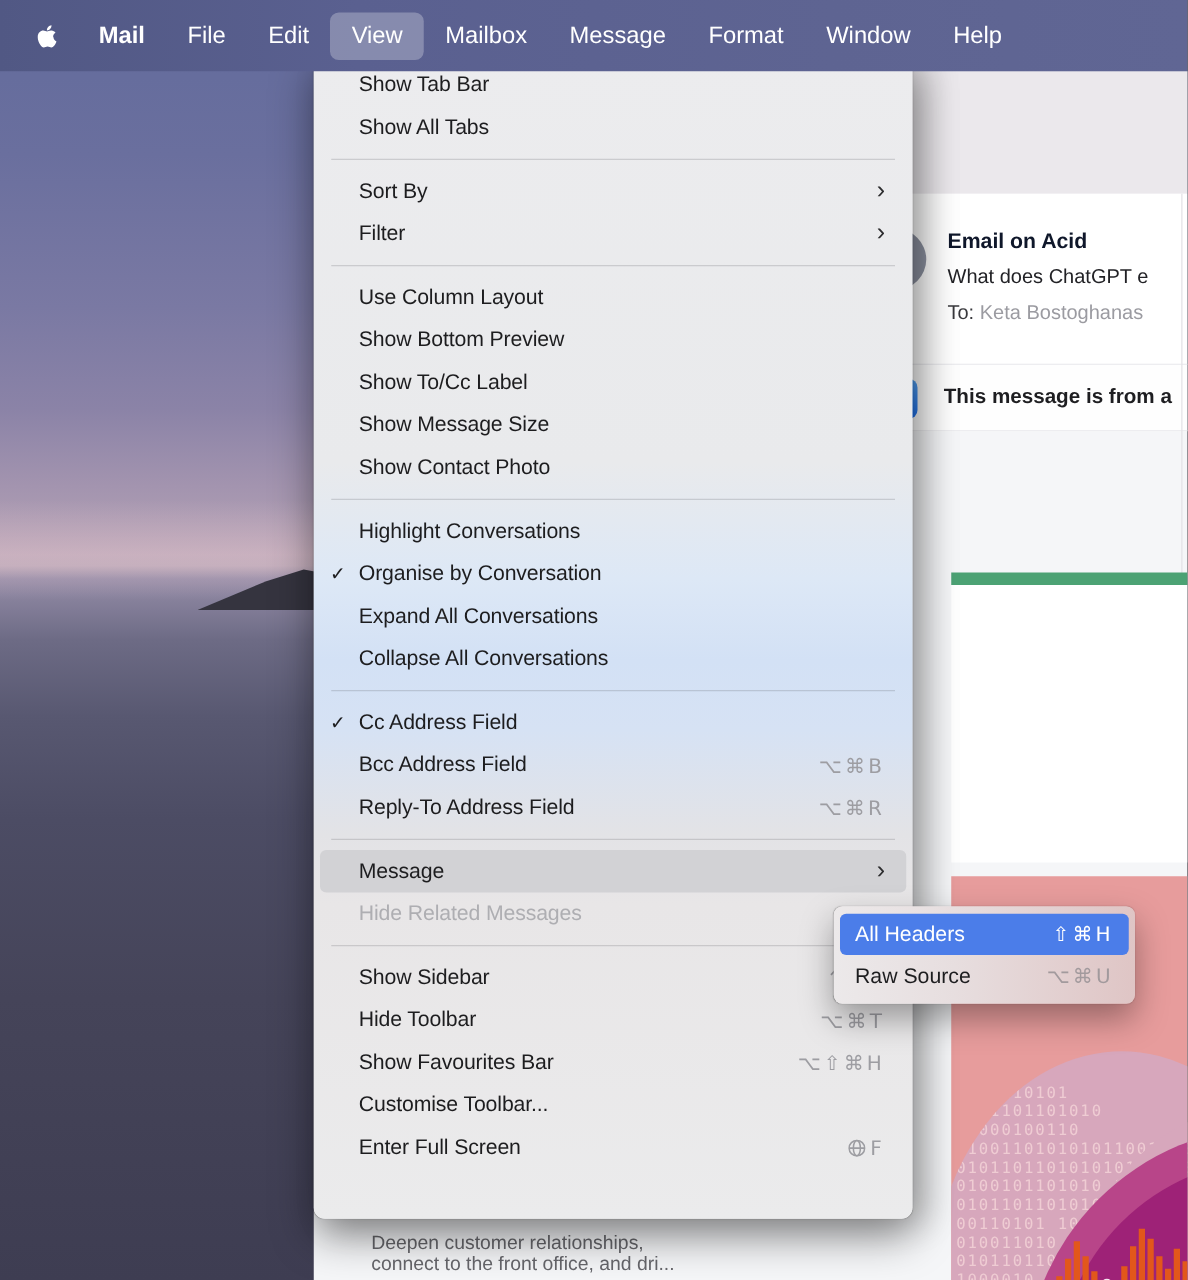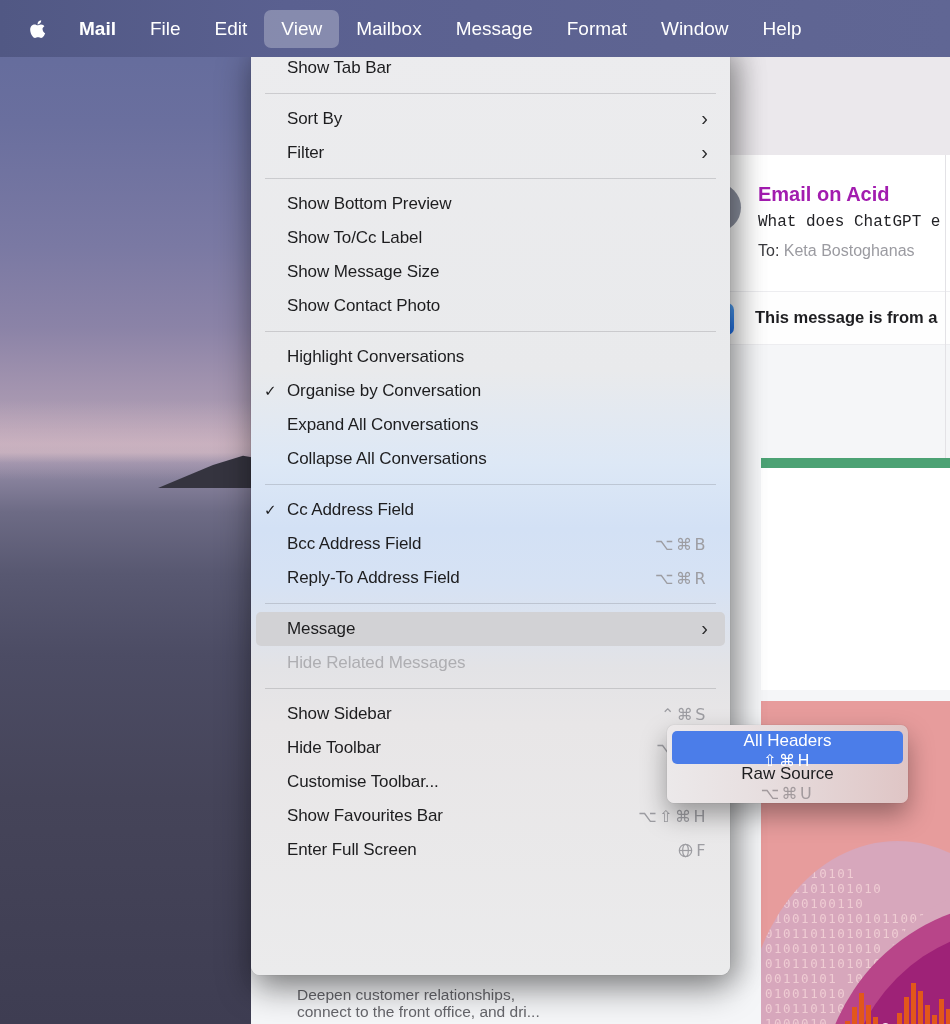--- a/index.html
+++ b/index.html
@@ -23,22 +23,22 @@
   
   .mail-window { position:absolute; left:251px; top:57px; width:699px; height:967px; background:#f5f6f8; }
   .win-toolbar { position:absolute; left:421px; top:0; width:278px; height:98px; background:#ebe8ec; }
   .tb-icon { position:absolute; color:#5f5f66; }
   .tb-icon svg { display:block; }
 
   .msg-header { position:absolute; left:421px; top:98px; width:278px; height:136px; background:#ffffff; }
   .avatar { position:absolute; left:20px; top:28px; width:49px; height:49px; border-radius:50%;
     background:#8e93a2; color:#fff; font-size:19px; letter-spacing:.5px;
     display:flex; align-items:center; justify-content:center; }
-  .sender { position:absolute; left:86px; top:28px; font-size:20px; font-weight:700; color:#a21caf; white-space:nowrap; }
-  .subject { position:absolute; left:86px; top:58px; font-size:16px; color:#222226; white-space:nowrap;font-family:Liberation Mono, monospace; }
+  .sender { position:absolute; left:86px; top:28px; font-size:17px; font-weight:700; color:#0f172a; white-space:nowrap; }
+  .subject { position:absolute; left:86px; top:58px; font-size:16px; color:#222226; white-space:nowrap; }
   .to-row { position:absolute; left:86px; top:87px; font-size:16px; white-space:nowrap; }
   .to-label { color:#39393d; }
   .to-name { color:#9b9ba1; }
 
   .banner { position:absolute; left:421px; top:234px; width:278px; height:54px; background:#fefefe;
     border-top:1px solid #ededf0; border-bottom:1px solid #ededf0;padding-left:36px; }
   .mail-app-icon { position:absolute; left:27px; top:11px; width:35px; height:32px; border-radius:7px;
     background:linear-gradient(180deg,#55a5f8 0%,#1d71f1 100%); display:flex; align-items:center; justify-content:center; }
   .banner-text { position:absolute; left:83px; top:16px; font-size:16.5px; font-weight:700; color:#1e1e21; white-space:nowrap; }
 
@@ -87,21 +87,21 @@
   .menu-row.hilite { background:#d2d2d5; }
   .menu-row.disabled { color:#aeaeb2;align-items:center; }
   .menu-sep { height:1px; background:rgba(60,60,67,.18); margin:8px 14px; }
   .globe-ic { margin-right:3px; display:inline-block; }
 
   
   .msg-submenu { position:absolute; left:667px; top:725px; width:241px; height:78px; z-index:25;
     border-radius:7px; padding:6px 5px;
     background:linear-gradient(90deg,#ece9ea 0%,#e7dedf 40%,#dfc5c5 100%);
     box-shadow:0 12px 26px rgba(0,0,0,.35), 0 0 1px rgba(0,0,0,.3); }
-  .sub-row { height:33px; padding:0 12px; border-radius:5px; display:flex; align-items:center; font-size:17px; color:#1d1d1f;flex-direction:column; }
+  .sub-row { height:33px; padding:0 12px; border-radius:5px; display:flex; align-items:center; font-size:17px; color:#1d1d1f; }
   .sub-row .label { flex:1; white-space:nowrap; }
   .sub-row .shortcut { font-family:"DejaVu Sans", sans-serif; font-size:16px; letter-spacing:2.5px; color:#a29a9d; }
   .sub-row.hilite { background:#4b7de9; color:#ffffff; }
   .sub-row.hilite .shortcut { color:#ffffff; }
 </style>
 </head>
 <body>
 
 <div id="screen">
 
@@ -211,34 +211,42 @@
         <span class="mb-item">Window</span>
         <span class="mb-item">Help</span>
       </span>
   </div>
 
   <div class="view-menu" id="view-menu">
       <div class="menu-row">
         <span class="check"></span>
         <span class="label">Show Tab Bar</span>
       </div>
+      <div class="menu-row">
+        <span class="check"></span>
+        <span class="label">Show All Tabs</span>
+      </div>
       <div class="menu-sep"></div>
       <div class="menu-row">
         <span class="check"></span>
         <span class="label">Sort By</span>
         <span class="arrow">›</span>
       </div>
       <div class="menu-row">
         <span class="check"></span>
         <span class="label">Filter</span>
         <span class="arrow">›</span>
       </div>
       <div class="menu-sep"></div>
       <div class="menu-row">
         <span class="check"></span>
+        <span class="label">Use Column Layout</span>
+      </div>
+      <div class="menu-row">
+        <span class="check"></span>
         <span class="label">Show Bottom Preview</span>
       </div>
       <div class="menu-row">
         <span class="check"></span>
         <span class="label">Show To/Cc Label</span>
       </div>
       <div class="menu-row">
         <span class="check"></span>
         <span class="label">Show Message Size</span>
       </div>
@@ -302,28 +310,28 @@
       </div>
       <div class="menu-row">
         <span class="check"></span>
         <span class="label">Hide Toolbar</span>
         <span class="shortcut">
           <span>⌥⌘T</span>
         </span>
       </div>
       <div class="menu-row">
         <span class="check"></span>
+        <span class="label">Show Favourites Bar</span>
+        <span class="shortcut">
+          <span>⌥⇧⌘H</span>
+        </span>
+      </div>
+      <div class="menu-row">
+        <span class="check"></span>
         <span class="label">Customise Toolbar...</span>
-      </div>
-      <div class="menu-row">
-        <span class="check"></span>
-        <span class="label">Show Favourites Bar</span>
-        <span class="shortcut">
-          <span>⌥⇧⌘H</span>
-        </span>
       </div>
       <div class="menu-row">
         <span class="check"></span>
         <span class="label">Enter Full Screen</span>
         <span class="shortcut">
           <svg class="globe-ic" width="15" height="15" viewBox="0 0 16 16" fill="none" stroke="#9d9da2" stroke-width="1.3">
             <circle cx="8" cy="8" r="6.6"></circle>
             <ellipse cx="8" cy="8" rx="3" ry="6.6"></ellipse>
             <line x1="1.4" y1="8" x2="14.6" y2="8"></line>
           </svg>

